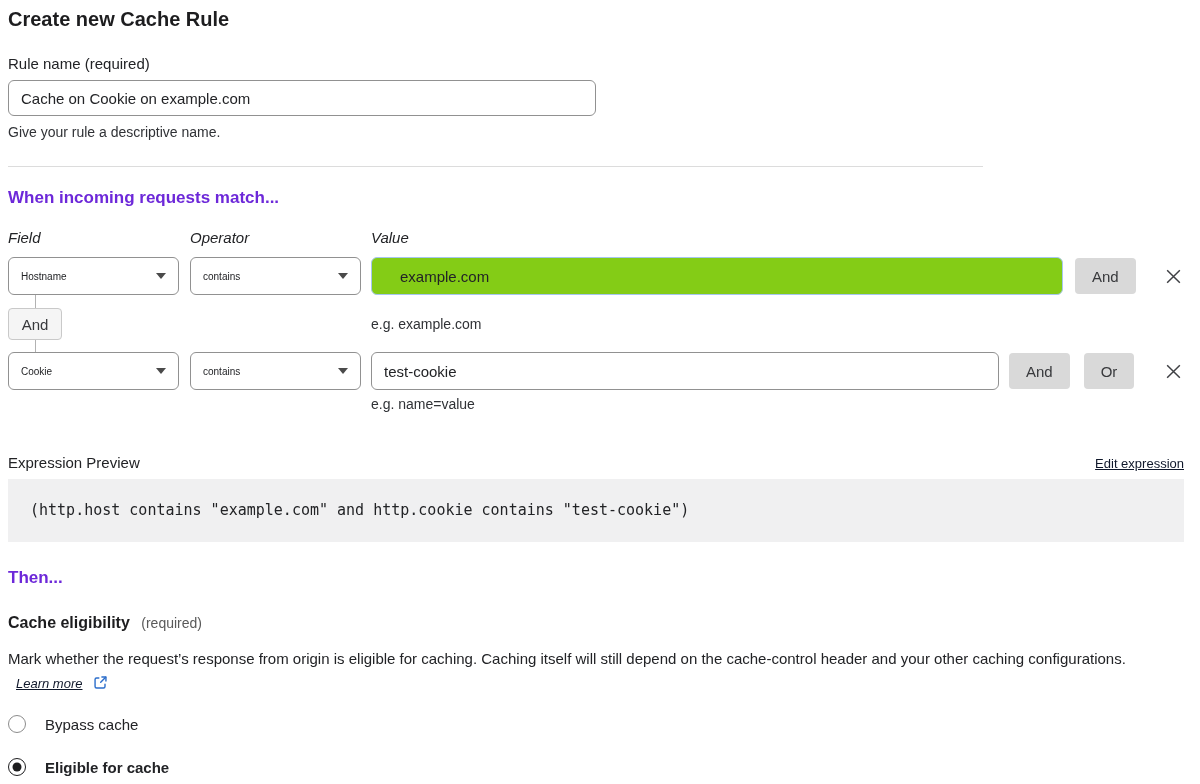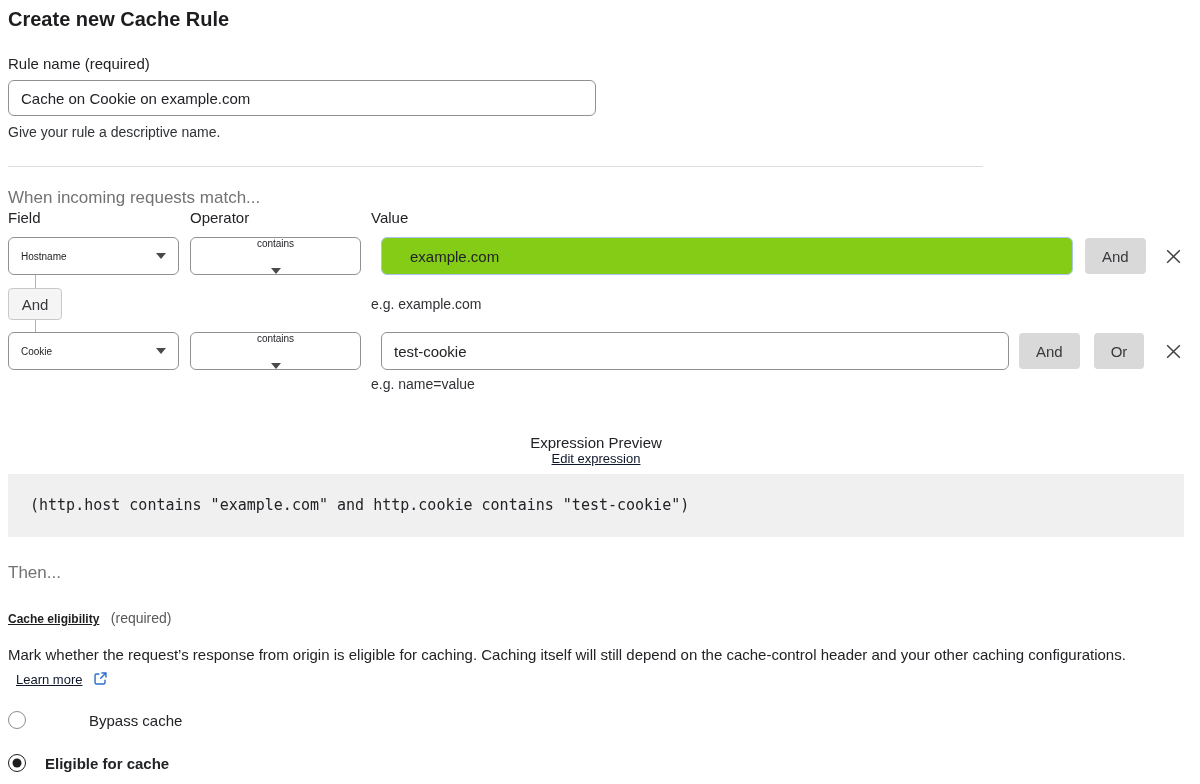--- a/index.html
+++ b/index.html
@@ -20,34 +20,34 @@
   .text-input {
     display:block; margin-top:8px; width:588px; height:36px;
     border:1px solid #919191; border-radius:6px;
     padding:16px 12px; font-size:15px; color:#222326;
     font-family:"Liberation Sans", sans-serif; background:#fff; outline:none;
   }
   .help-text { margin-top:8px; font-size:14px; line-height:16px; color:#303236; }
 
   .divider { margin:26px 0 0; border:none; border-top:1px solid #dcdcdc; }
 
-  .section-heading { margin:20px 0 0; font-size:17px; font-weight:normal; line-height:22px; color:#737373; }
-
-  .col-labels { display:flex; font-size:15px; line-height:17px; color:#222326; }
+  .section-heading { margin:20px 0 0; font-size:17px; font-weight:bold; line-height:22px; color:#6d28d9; }
+
+  .col-labels { display:flex; margin-top:20px; font-size:15px; line-height:17px; color:#222326;font-style:italic; }
   .col-labels .col-field { width:182px; }
   .col-labels .col-operator { width:181px; }
 
   .cond-row { display:flex; align-items:center; margin-top:11px; width:1176px; }
   .select-box {
     width:171px; height:38px; border:1px solid #919191; border-radius:6px;
     background:#fff; display:flex; align-items:center; justify-content:space-between;
     padding:0 12px; font-size:10px; color:#222326; cursor:pointer; flex:none;
   }
   .select-field { margin-right:11px; }
-  .select-operator { margin-right:20px;flex-direction:column; }
+  .select-operator { margin-right:10px; }
   .caret { width:0; height:0; border-left:5px solid transparent; border-right:5px solid transparent; border-top:6px solid #4a4a4a; flex:none; }
 
   .value-input {
     height:38px; border:1px solid #919191; border-radius:6px;
     padding:0 12px; font-size:15px; color:#222326;
     font-family:"Liberation Sans", sans-serif; outline:none; flex:none;
   }
   .value-row1 { width:692px; background:#84cc16; border-color:#a6c6ef;padding-left:28px; }
   .value-row2 { width:628px; background:#fff; }
 
@@ -68,40 +68,40 @@
   .connector-chip {
     position:absolute; left:0; top:13px; width:54px; height:32px;
     background:#f5f5f5; border:1px solid #c9c9c9; border-radius:4px;
     font-size:15px; color:#38393c; cursor:pointer;
     display:flex; align-items:center; justify-content:center;
     font-family:"Liberation Sans", sans-serif;
   }
   .hint-abs { position:absolute; left:363px; top:21px; font-size:14px; color:#303236; }
   .hint-inline { margin-left:363px; margin-top:6px; font-size:14px; line-height:16px; color:#303236; }
 
-  .expr-header { display:flex; justify-content:space-between; align-items:center; margin-top:42px; width:1176px;flex-direction:column; }
+  .expr-header { display:flex; justify-content:space-between; align-items:flex-end; margin-top:42px; width:1176px; }
   .expr-label { font-size:15px; color:#222326; }
   .link { font-size:13px; color:#0f172a; text-decoration:underline; cursor:pointer; }
 
   .code-block {
     margin-top:8px; width:1176px; background:#f0f0f1;
     padding:24px 22px; font-family:"DejaVu Sans Mono", monospace;
     font-size:15px; line-height:15px; color:#222326; white-space:pre;
   }
 
   .elig-heading { margin-top:24px; line-height:20px; }
-  .elig-title { font-size:12px; font-weight:bold; color:#1d1d1f;text-decoration:underline; }
+  .elig-title { font-size:16px; font-weight:bold; color:#1d1d1f; }
   .elig-required { font-size:14px; color:#595959; margin-left:7px; }
 
   .desc { margin-top:14px; font-size:15px; line-height:24px; color:#222326; width:1160px; }
-  .desc .link { margin-left:8px; }
+  .desc .link { margin-left:8px;font-style:italic; }
   .ext-icon { vertical-align:-2px; margin-left:6px; }
 
   .radio-row { display:flex; align-items:center; width:400px; cursor:pointer; }
-  .radio-row.first { margin-top:19px;gap:44px; }
+  .radio-row.first { margin-top:19px; }
   .radio-row.second { margin-top:25px; }
   .radio {
     width:18px; height:18px; border-radius:50%;
     border:1.5px solid #8c8c8c; background:#fff; flex:none; position:relative;
   }
   .radio.selected { border-color:#1d1d1f; }
   .radio.selected::after {
     content:""; position:absolute; left:50%; top:50%; transform:translate(-50%,-50%);
     width:9px; height:9px; border-radius:50%; background:#1d1d1f;
   }

